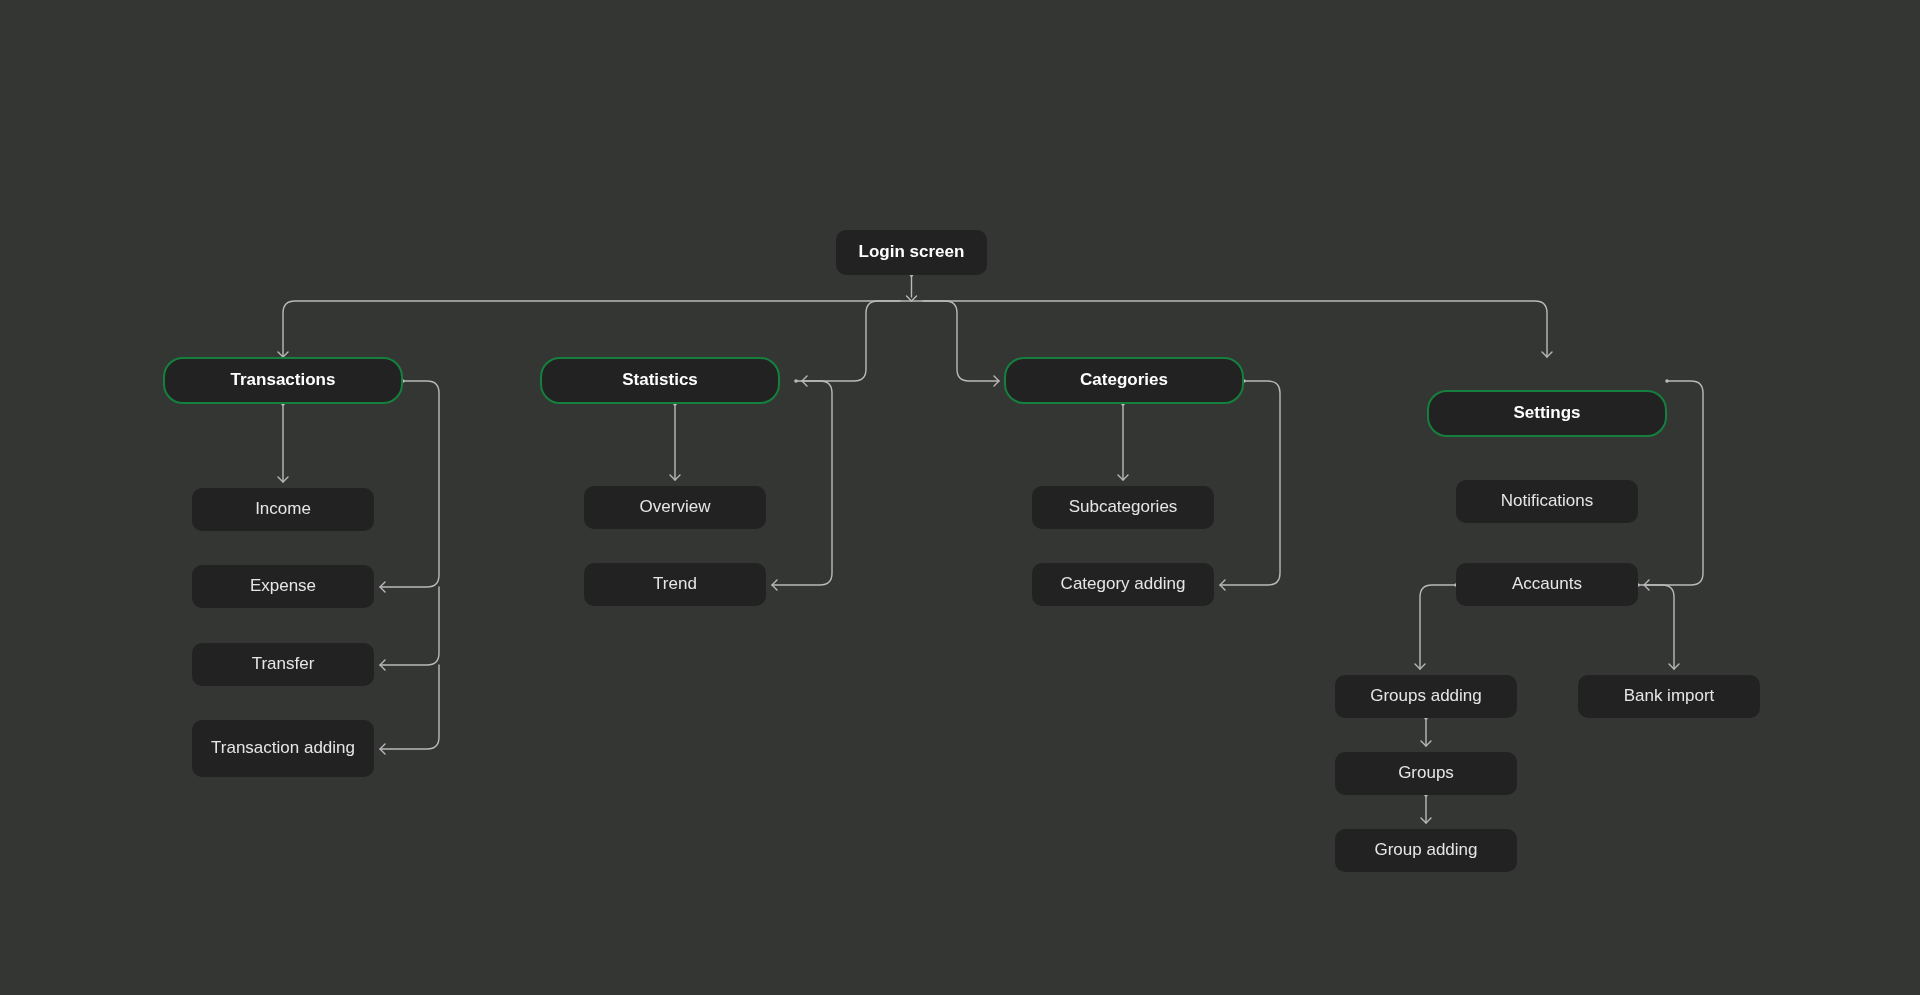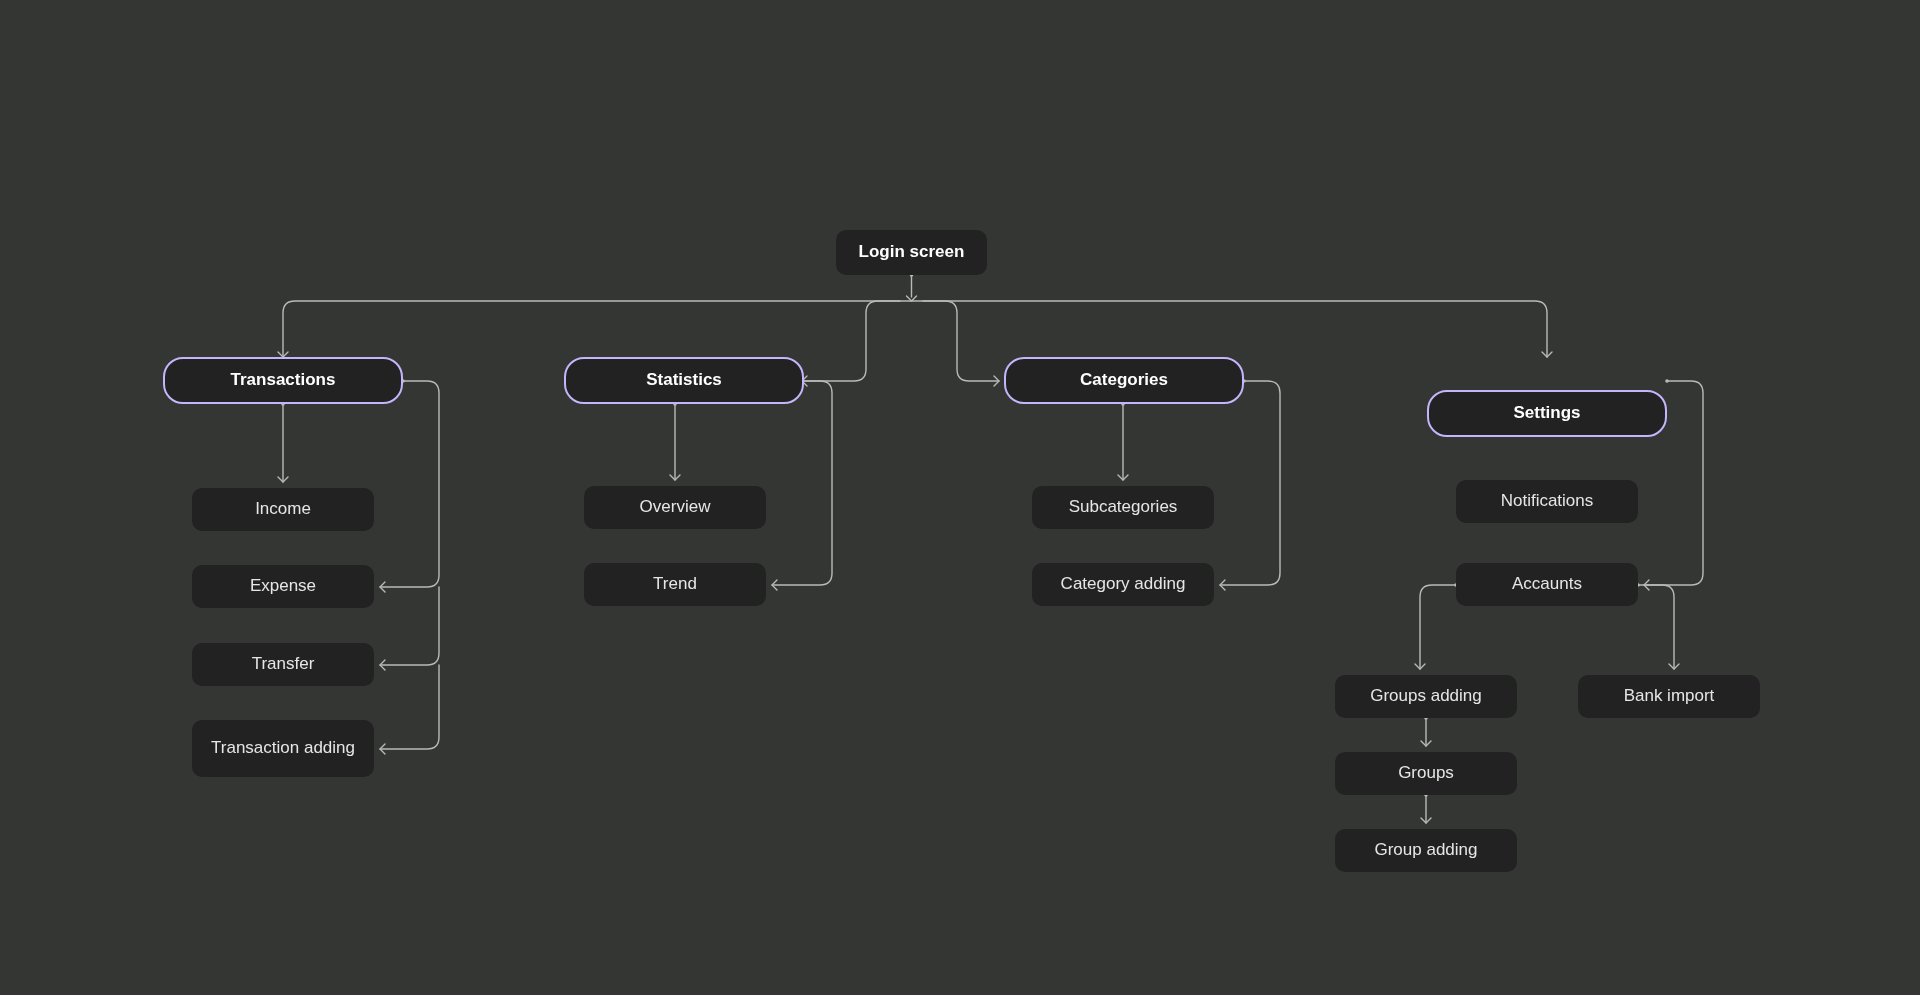--- a/index.html
+++ b/index.html
@@ -54,21 +54,21 @@
     line-height: 1.35;
     padding: 4px 10px;
     border: 1px solid transparent;
   }
   .node.root {
     font-weight: bold;
     color: #ffffff;
     font-size: 17px;
   }
   .node.section {
-    border: 2px solid #c4b5fd;
+    border: 2px solid #15803d;
     font-weight: bold;
     color: #ffffff;
     border-radius: 20px;
   }
 </style>
 </head>
 <body>
 
 <div id="canvas">
 
@@ -124,21 +124,21 @@
       <circle cx="1426" cy="795" r="1.8" fill="#b9b9b9"></circle>
     </svg>
 
   <div id="node-layer">
       <div class="node root" style="left: 836px; top: 230px; width: 151px; height: 45px;">
         <span>Login screen</span>
       </div>
       <div class="node section" style="left: 163px; top: 357px; width: 240px; height: 47px;">
         <span>Transactions</span>
       </div>
-      <div class="node section" style="left: 564px; top: 357px; width: 240px; height: 47px;">
+      <div class="node section" style="left: 540px; top: 357px; width: 240px; height: 47px;">
         <span>Statistics</span>
       </div>
       <div class="node section" style="left: 1004px; top: 357px; width: 240px; height: 47px;">
         <span>Categories</span>
       </div>
       <div class="node section" style="left: 1427px; top: 357px; width: 240px; height: 47px; margin-top: 33px;">
         <span>Settings</span>
       </div>
       <div class="node leaf" style="left: 192px; top: 488px; width: 182px; height: 43px;">
         <span>Income</span>

